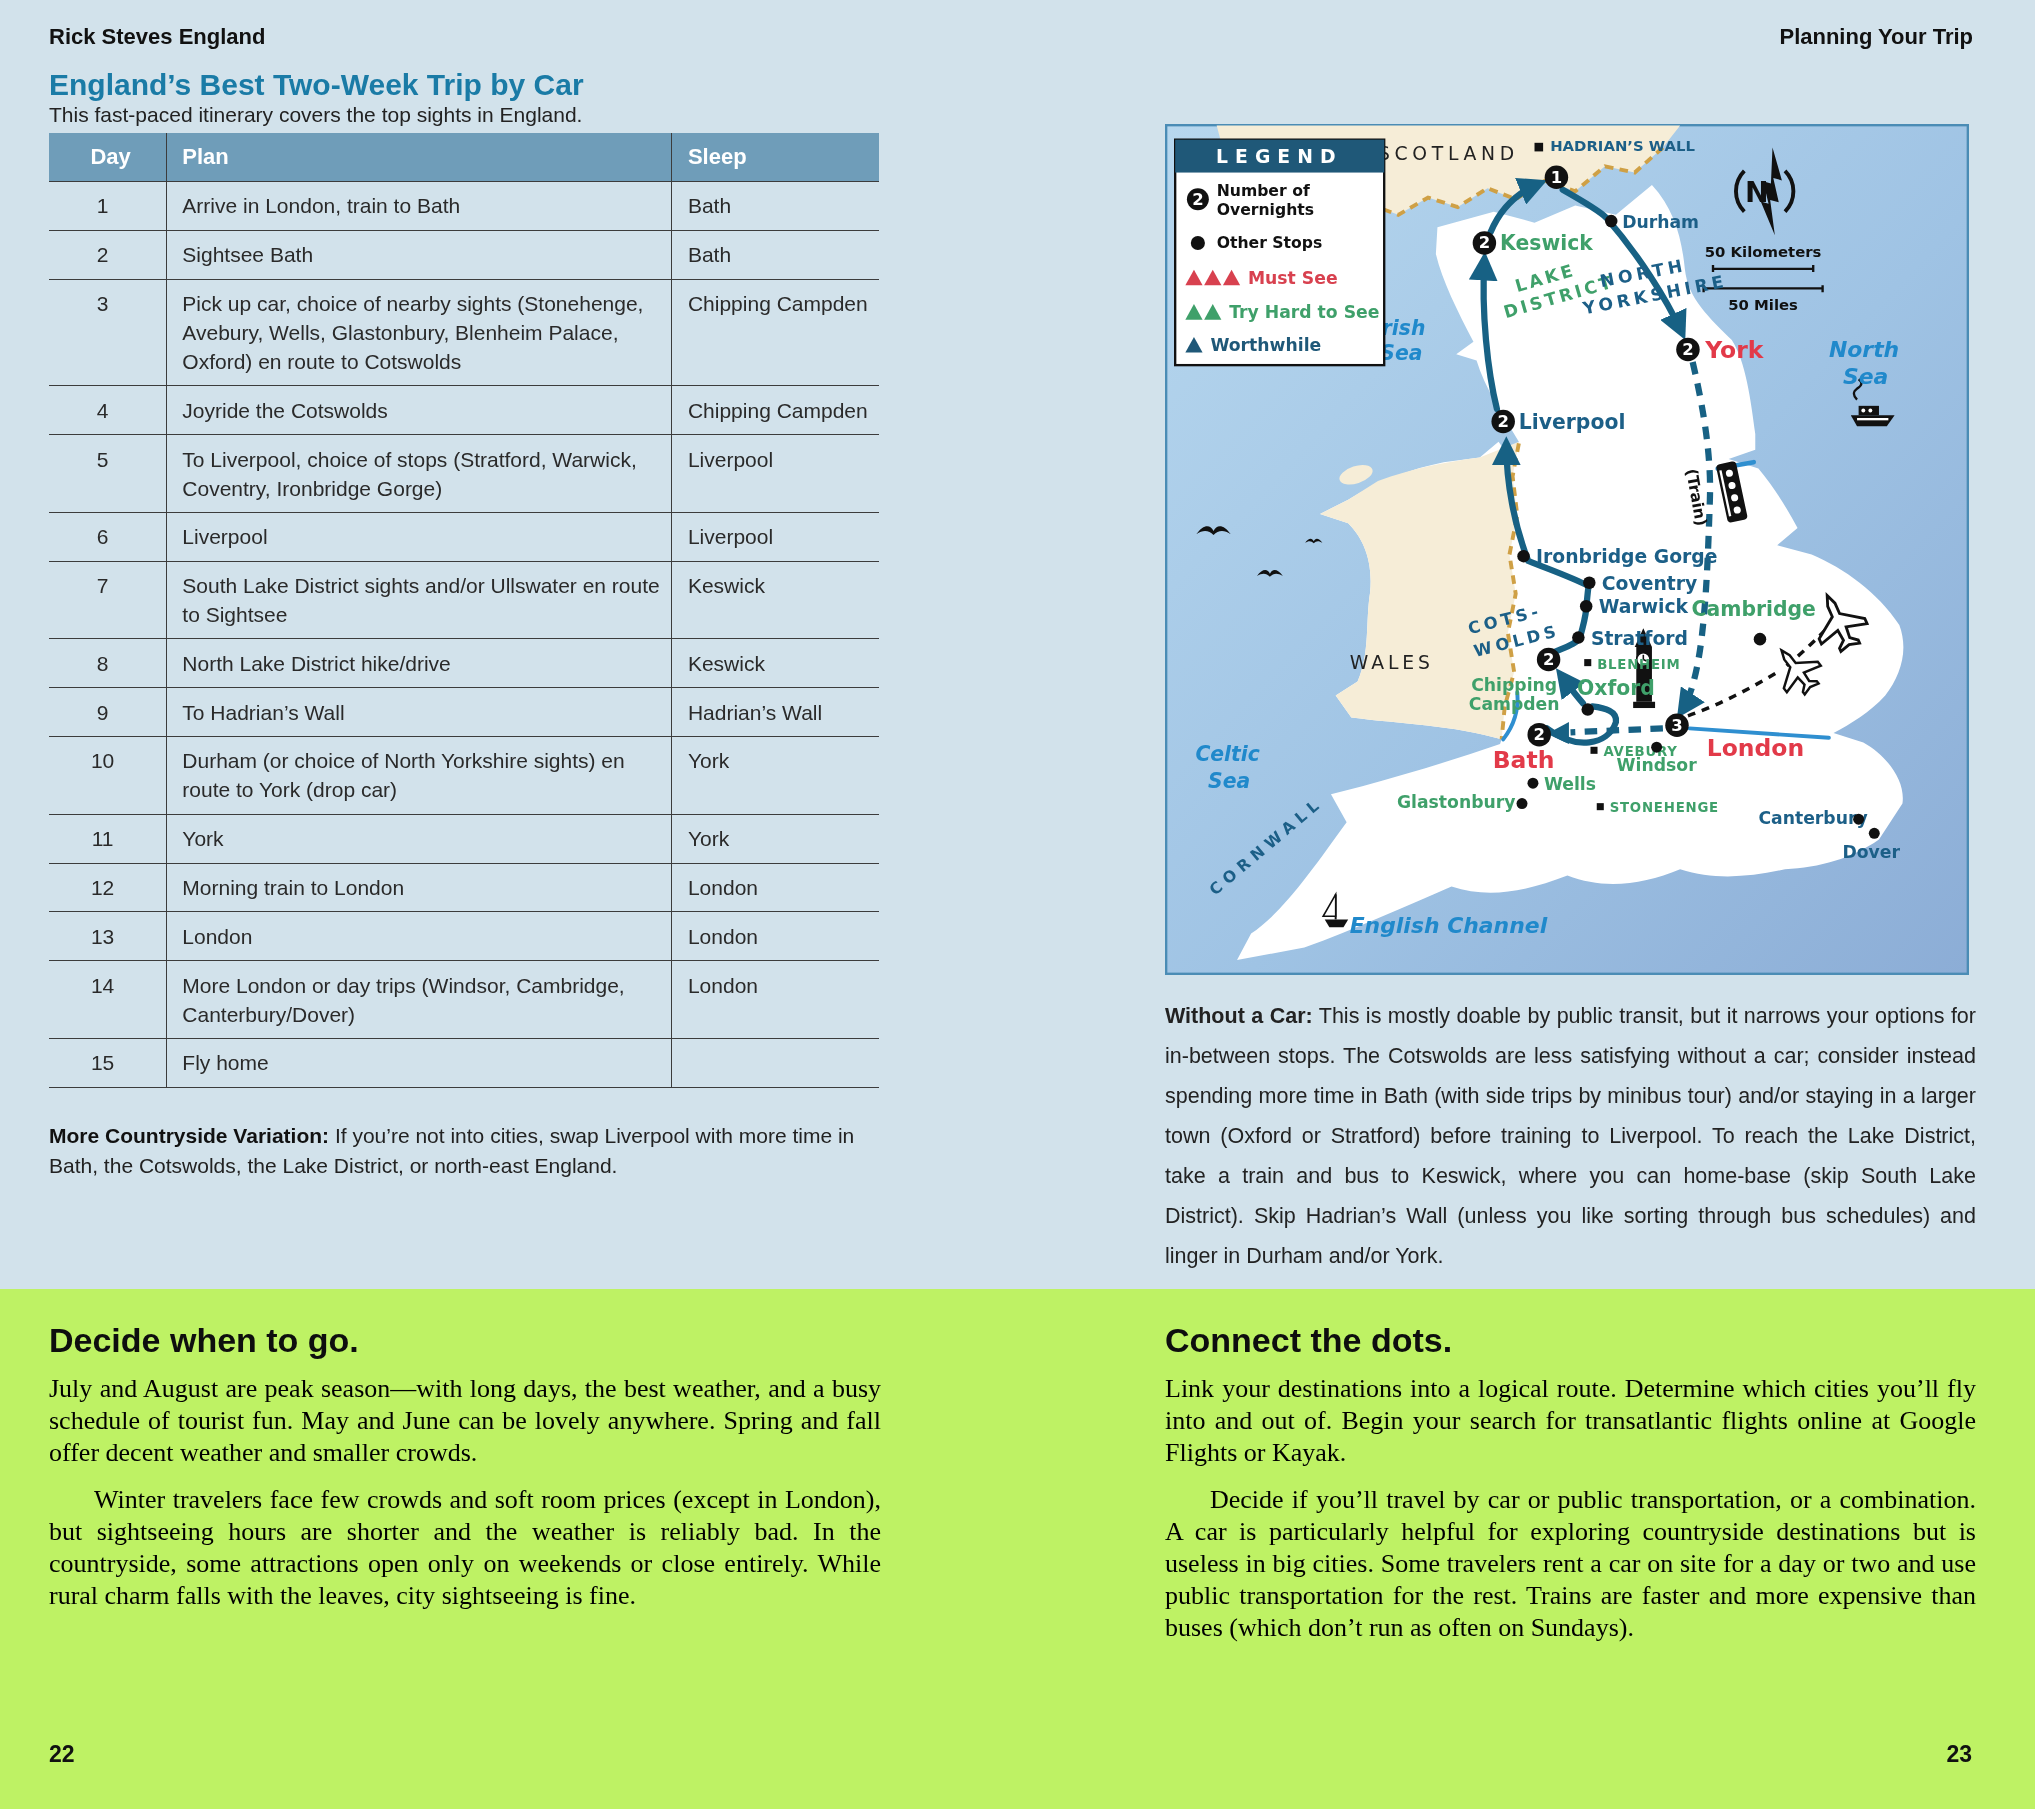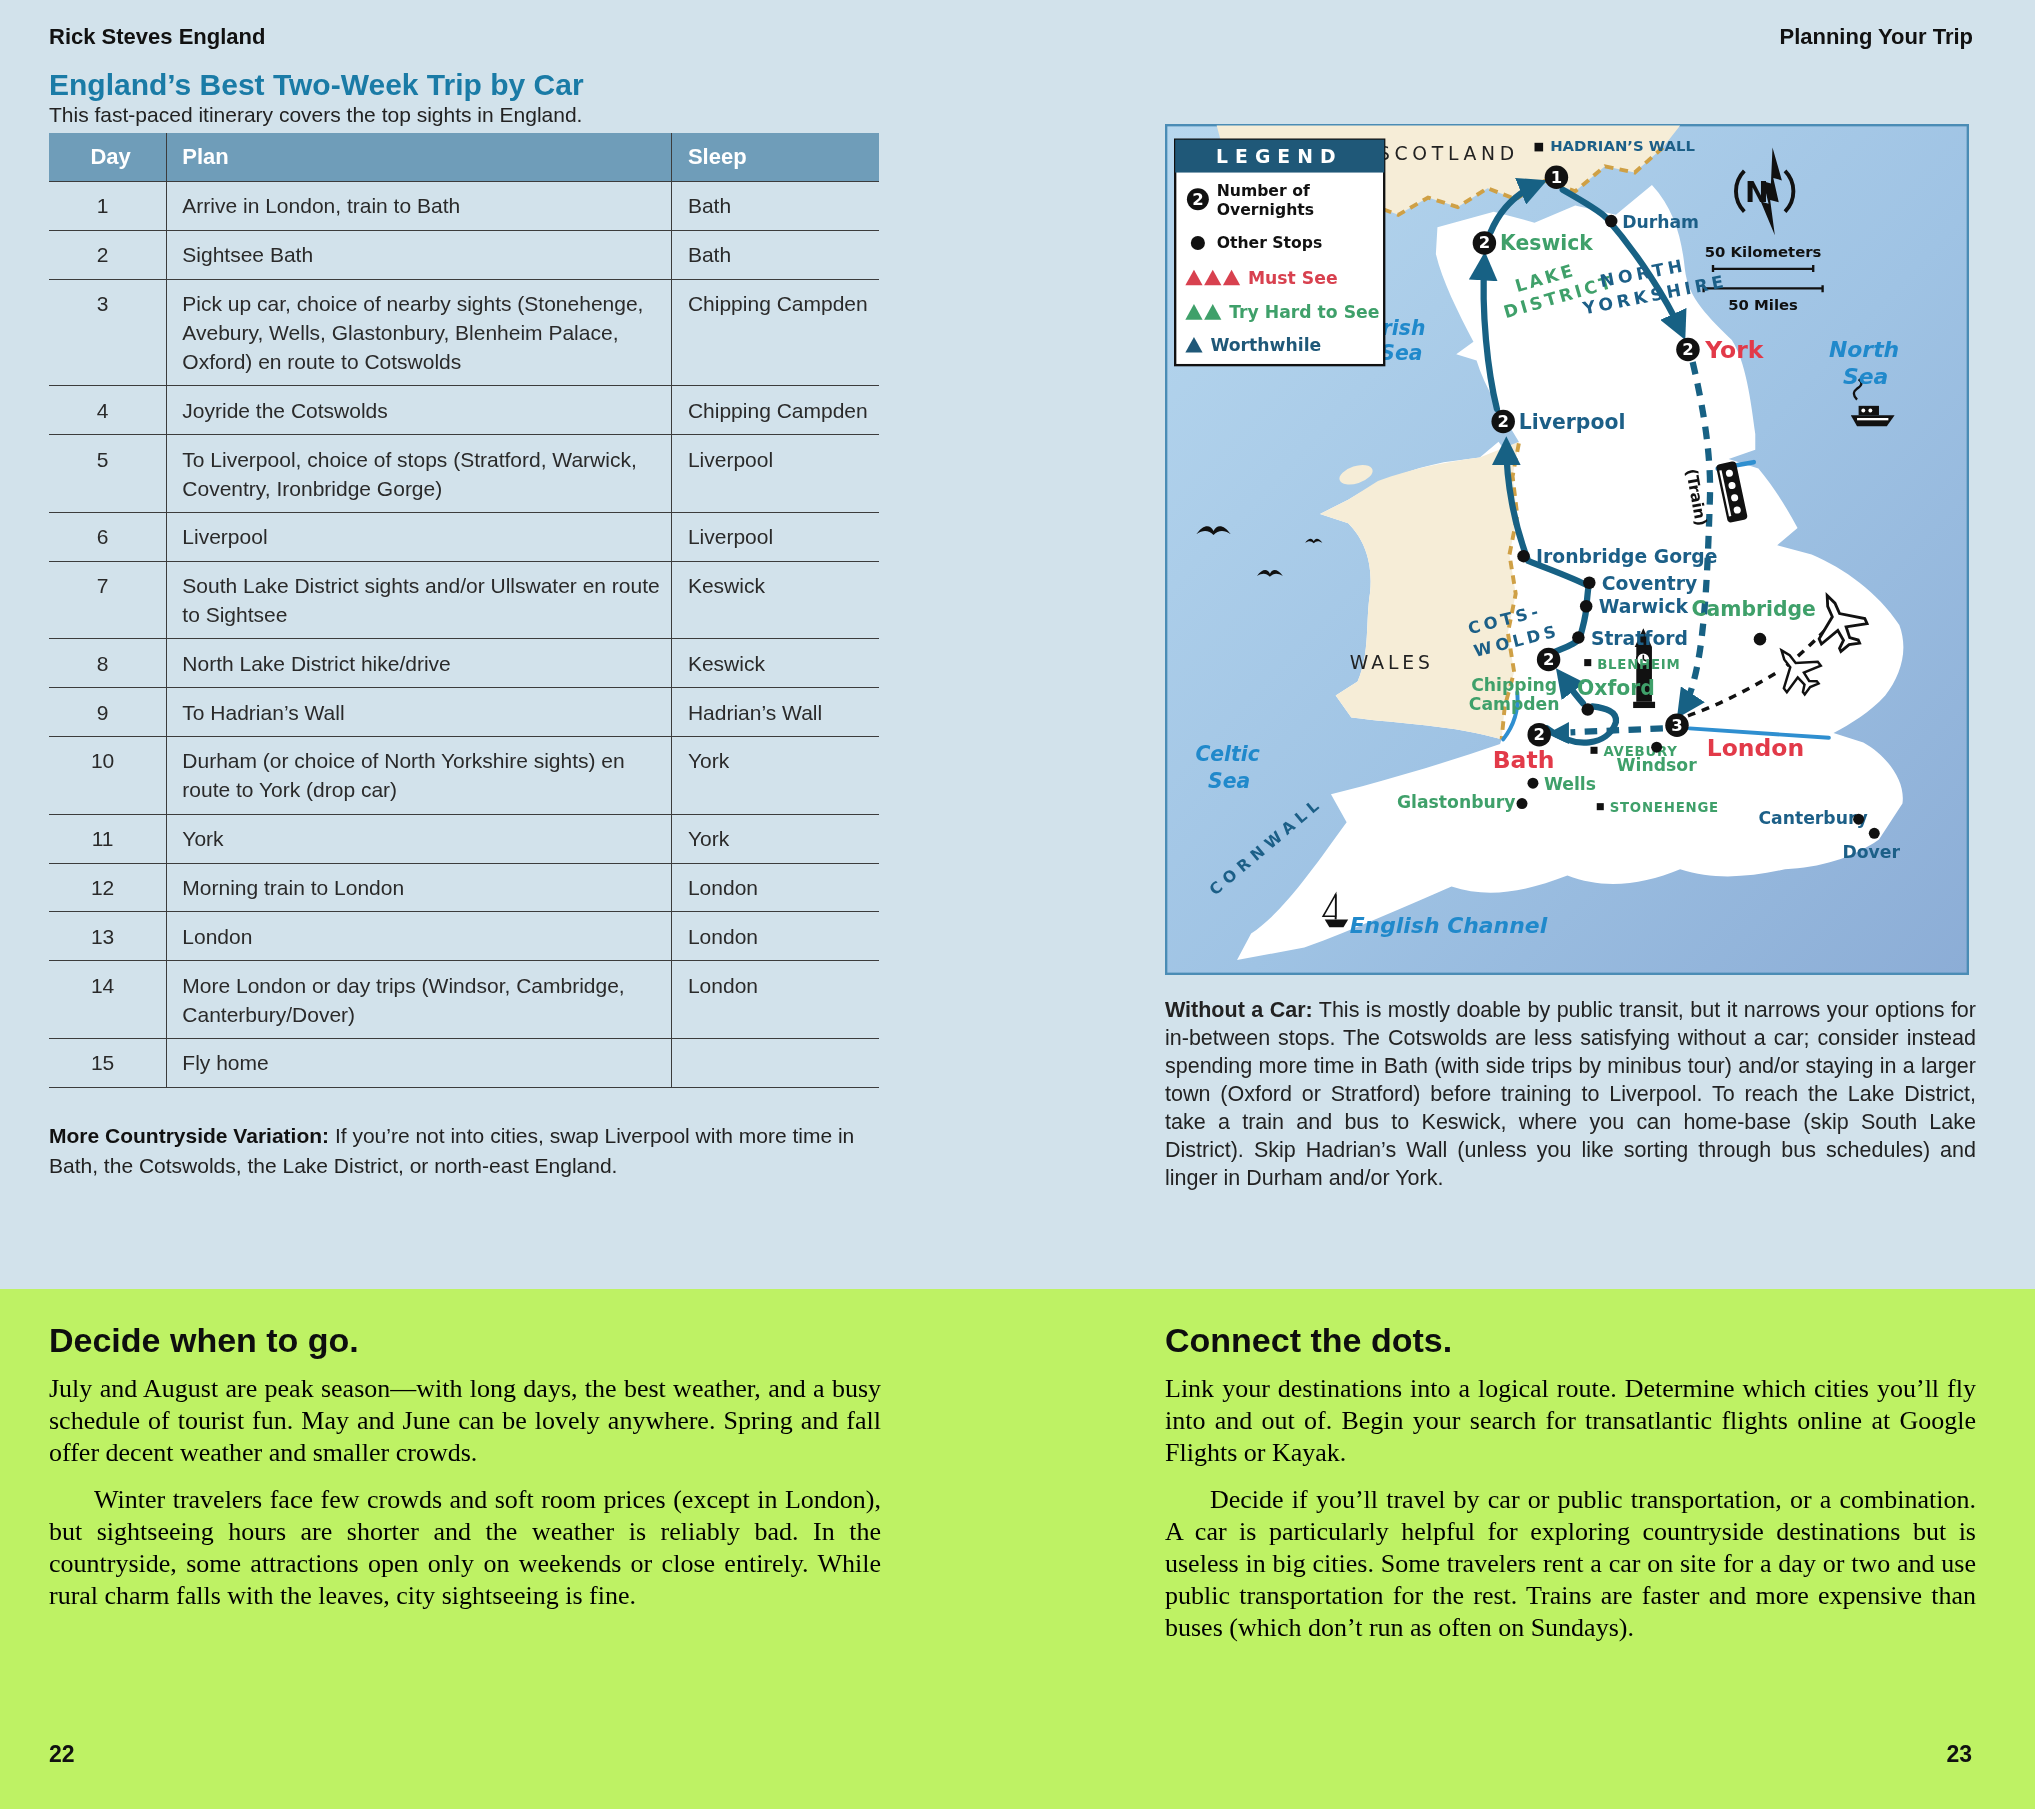--- a/index.html
+++ b/index.html
@@ -19,21 +19,21 @@
   table.itin tr:last-child td{border-bottom:1.6px solid #3c3c3c;}
   table.itin td.day{text-align:center;padding-left:0;}
   table.itin th+th, table.itin td+td{border-left:1.6px solid #3c3c3c;}
   .colDay{width:117px;}.colPlan{width:505px;}.colSleep{width:207px;}
   .note{font-size:21px;line-height:30.5px;margin-top:33px;color:#222;}
   .note b{color:#111;}
   .sectionhead{font-size:34px;font-weight:bold;color:#0e0e0e;margin:0 0 12.5px 0;}
   .serif p{font-family:"Liberation Serif","DejaVu Serif",serif;font-size:26px;line-height:32px;
         color:#000;margin:0;text-align:justify;}
   .serif p.ind{text-indent:45px;margin-top:15px;}
-  .wcar{font-size:21.5px;line-height:28px;color:#222;text-align:justify;}
+  .wcar{font-size:21.5px;line-height:40px;color:#222;text-align:justify;}
   .pgnum{font-size:23px;font-weight:bold;color:#111;}
   .r{text-align:right;}
   
   .m-blue{fill:#1c5f87;font-weight:bold;}
   .m-green{fill:#3fa06a;font-weight:bold;}
   .m-red{fill:#e23a49;font-weight:bold;}
   .m-black{fill:#222;}
   .m-sea{fill:#2089cb;font-weight:bold;font-style:italic;}
   .m-num{fill:#ffffff;font-weight:bold;font-size:21px;text-anchor:middle;}
   svg text{font-family:"DejaVu Sans","Liberation Sans",sans-serif;}

